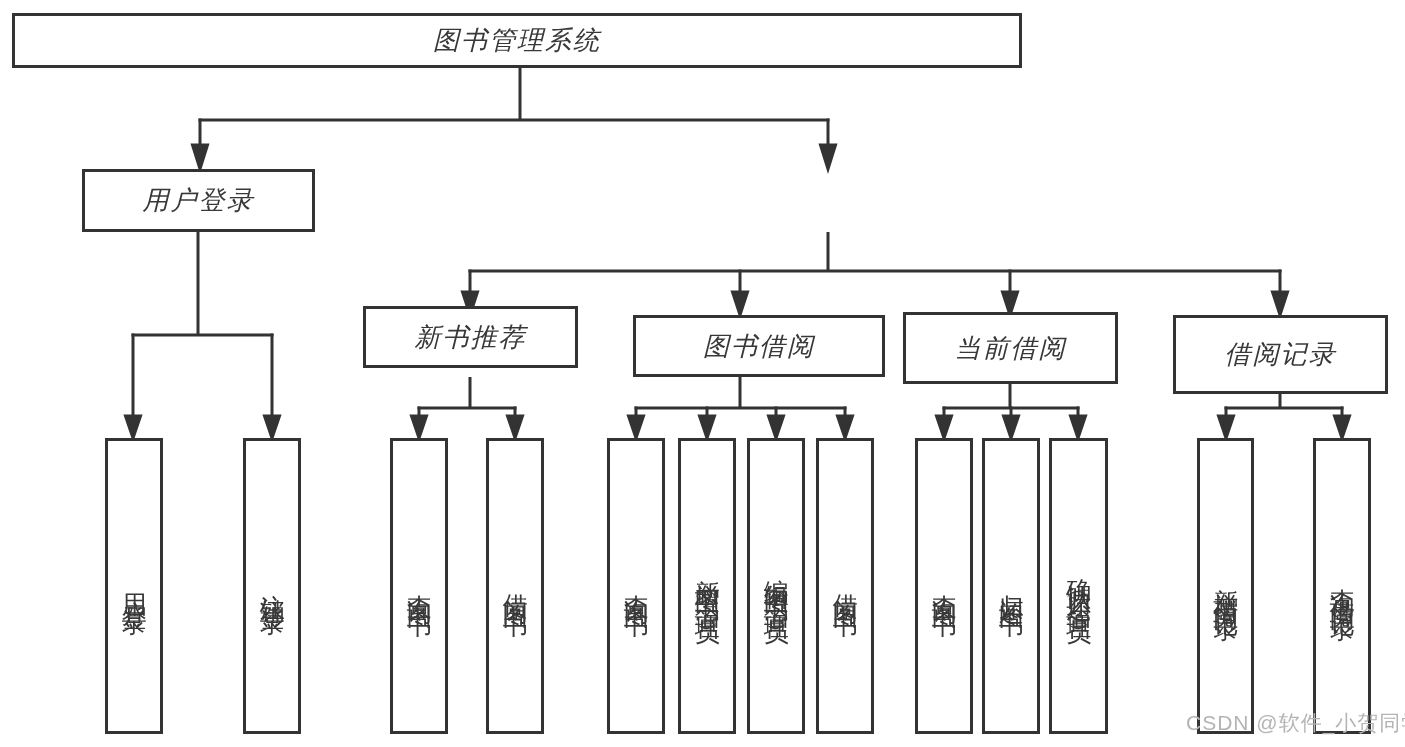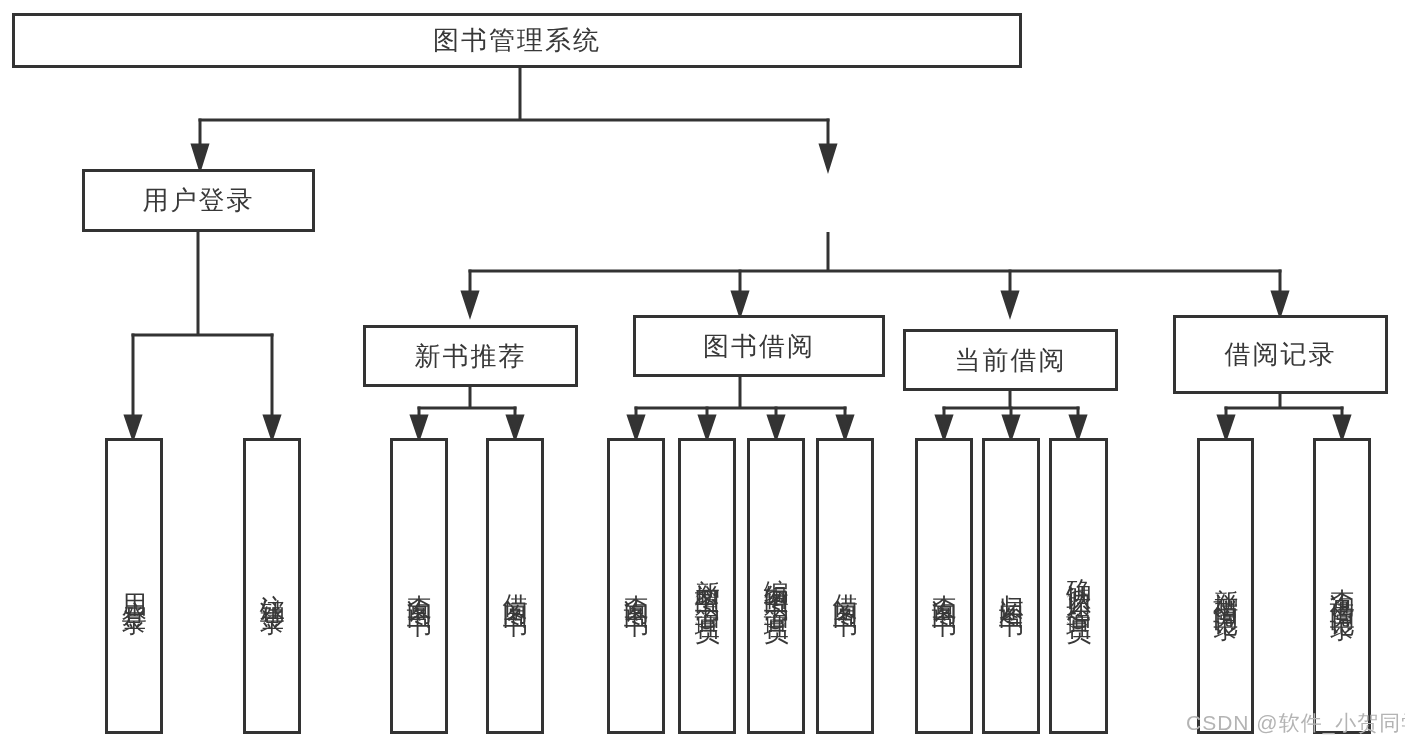--- a/index.html
+++ b/index.html
@@ -19,20 +19,21 @@
     display:flex;
     align-items:center;
     justify-content:center;
     color:#383838;
     z-index:2;
   }
   .box.h {
     font-size:26px;
     letter-spacing:2px;
     white-space:nowrap;
+    font-style:italic;
   }
   .box.v {
     writing-mode:vertical-rl;
     text-orientation:mixed;
     font-size:25px;
     letter-spacing:6px;
     line-height:1.1;
   }
   .watermark {
     position:absolute;
@@ -110,23 +111,23 @@
       <polygon points="1218.5,416 1233.5,416 1226,438"></polygon>
       <line x1="1342" y1="406.5" x2="1342" y2="418"></line>
       <polygon points="1334.5,416 1349.5,416 1342,438"></polygon>
     </g>
   </svg>
 
   <div class="box h" style="left:12px;top:13px;width:1010px;height:55px">图书管理系统</div>
 
   <div class="box h" style="left:82px;top:169px;width:233px;height:63px">用户登录</div>
 
-  <div class="box h" style="left:363px;top:325px;width:215px;height:62px">新书推荐</div>
+  <div class="box h" style="left:363px;top:306px;width:215px;height:62px">新书推荐</div>
   <div class="box h" style="left:633px;top:315px;width:252px;height:62px">图书借阅</div>
-  <div class="box h" style="left:903px;top:329px;width:215px;height:62px">当前借阅</div>
+  <div class="box h" style="left:903px;top:312px;width:215px;height:72px">当前借阅</div>
   <div class="box h" style="left:1173px;top:315px;width:215px;height:79px">借阅记录</div>
 
   <div class="box v" style="left:105px;top:438px;width:58px;height:296px">用户登录</div>
   <div class="box v" style="left:243px;top:438px;width:58px;height:296px">注销登录</div>
 
   <div class="box v" style="left:390px;top:438px;width:58px;height:296px">查询图书</div>
   <div class="box v" style="left:486px;top:438px;width:58px;height:296px">借阅图书</div>
 
   <div class="box v" style="left:607px;top:438px;width:58px;height:296px">查询图书</div>
   <div class="box v" style="left:678px;top:438px;width:58px;height:296px">新增图书（管理员）</div>

